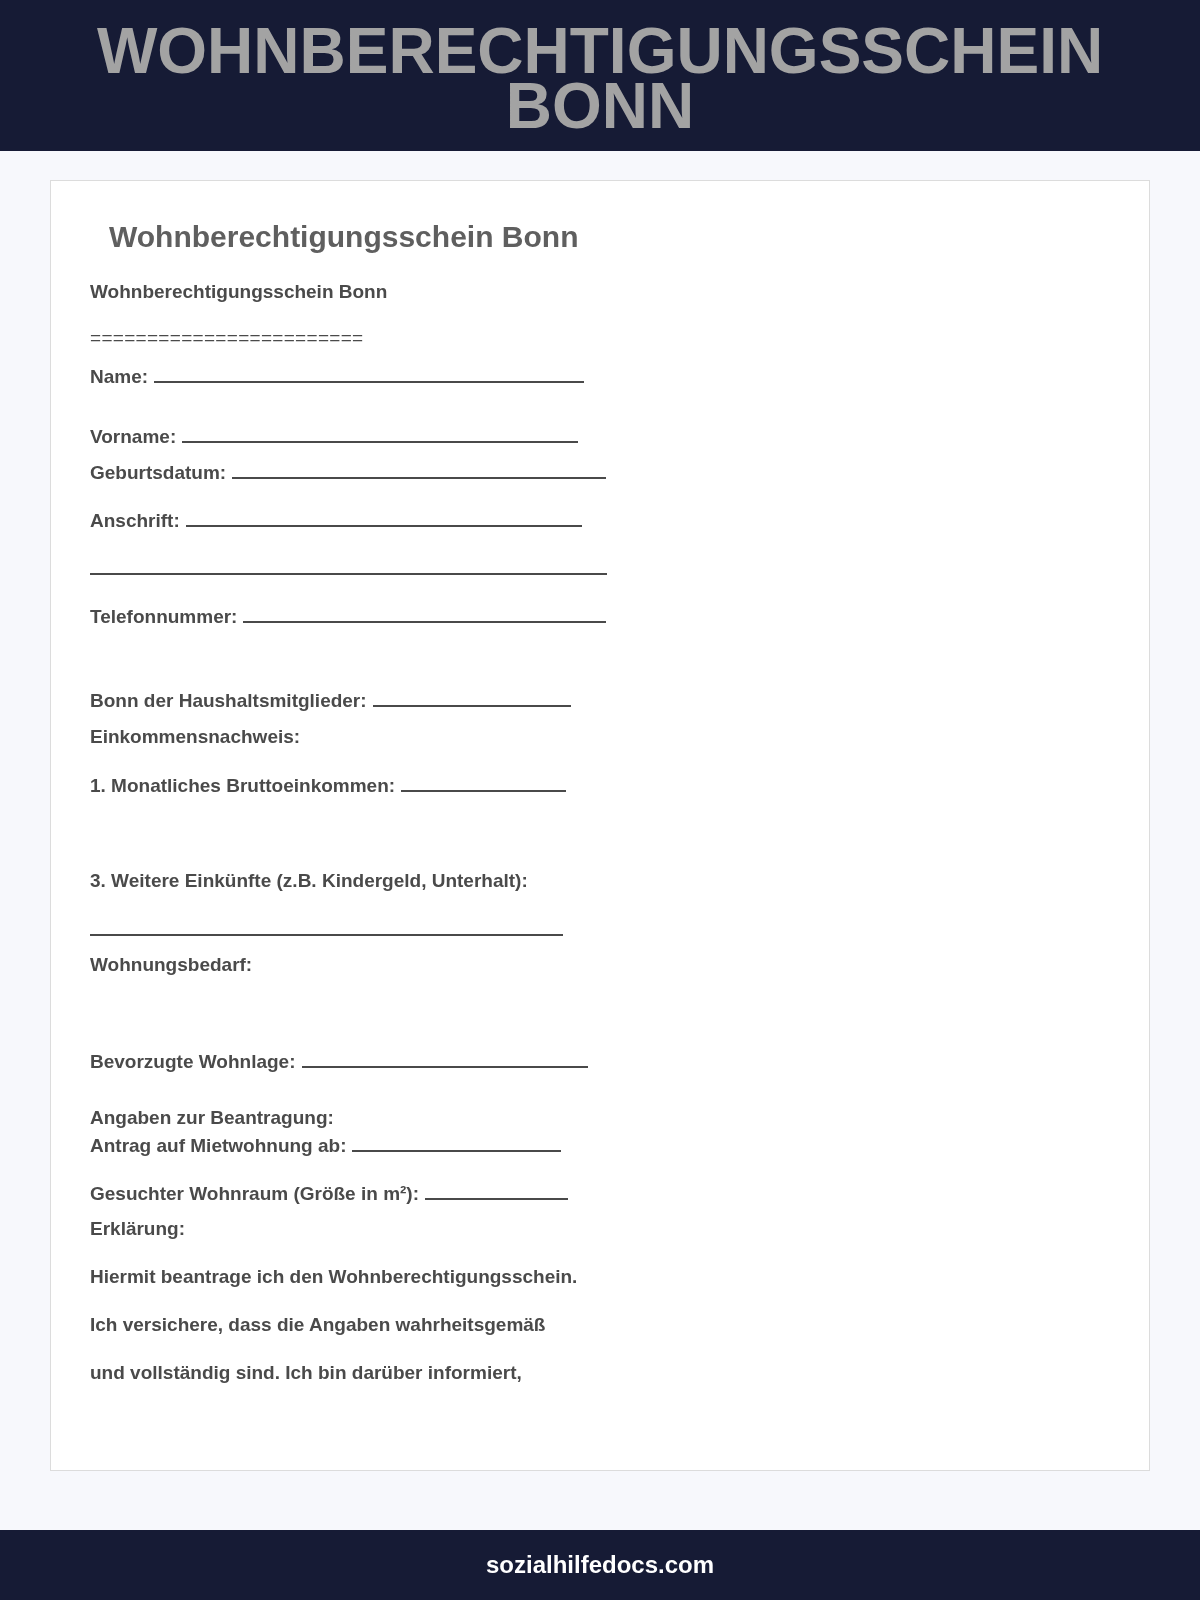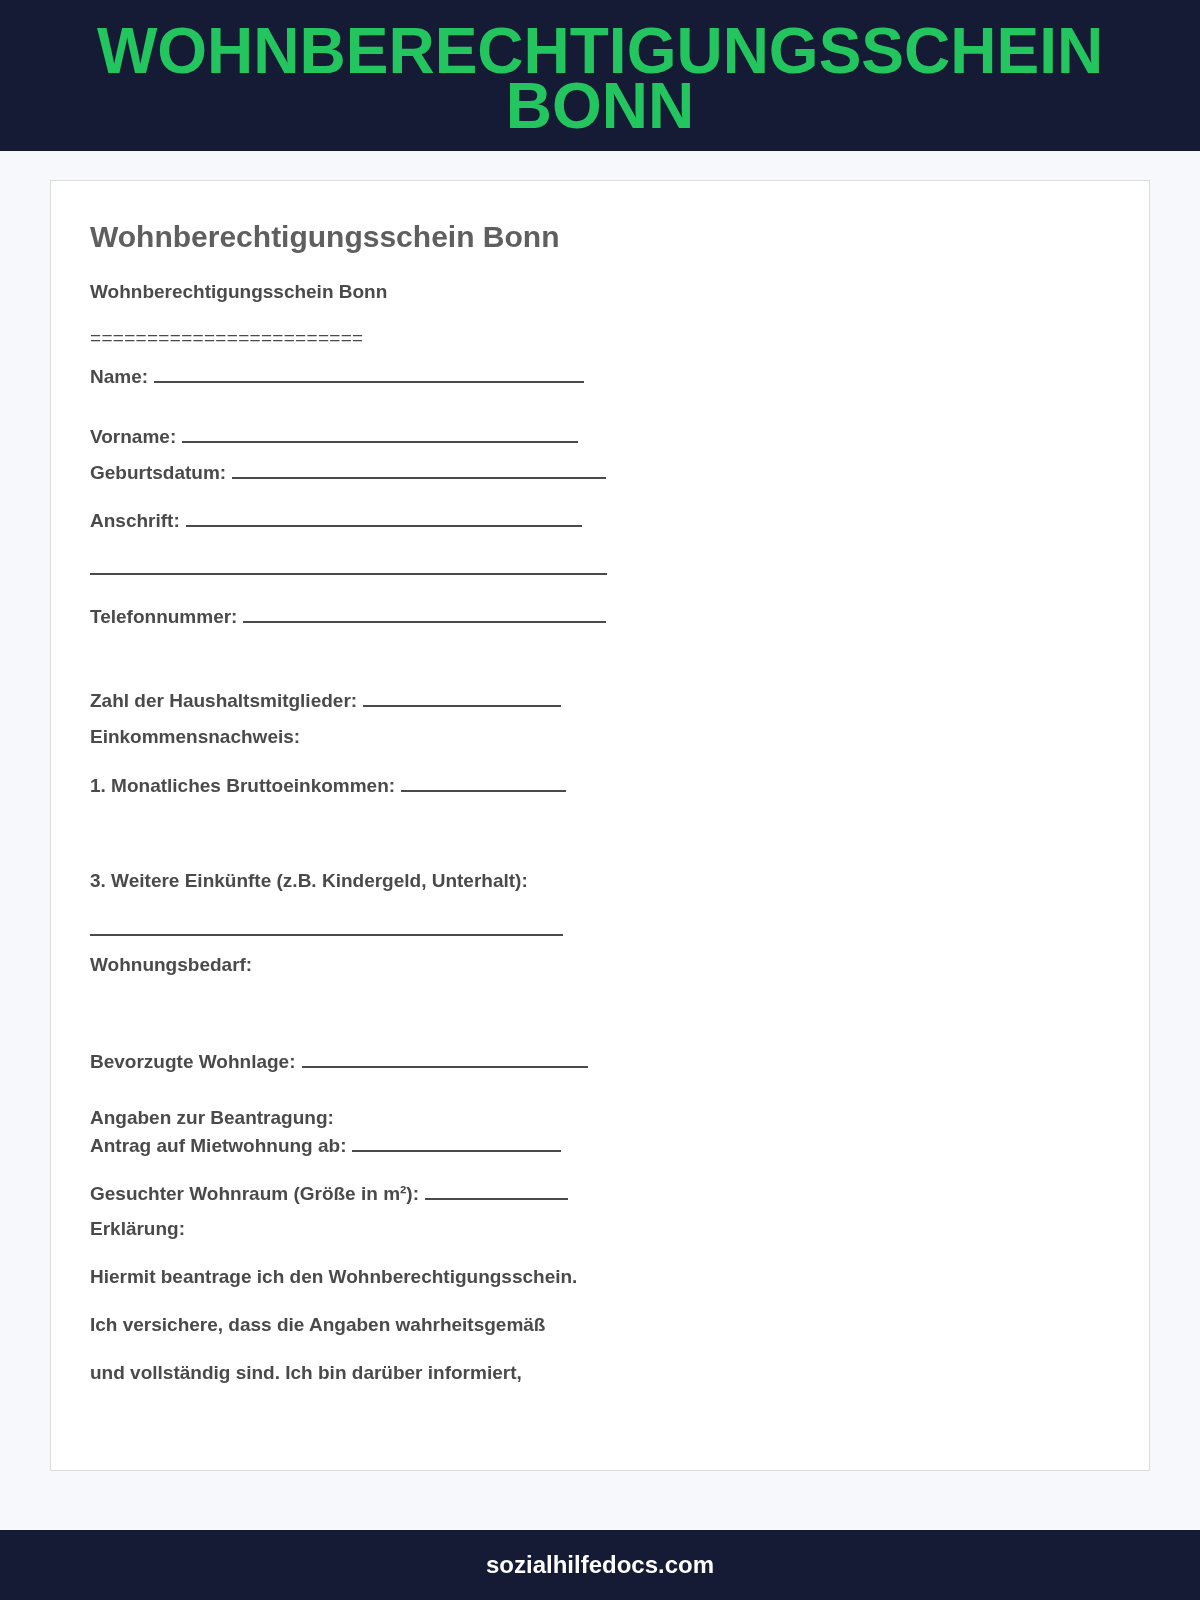--- a/index.html
+++ b/index.html
@@ -8,39 +8,39 @@
       height: 1600px;
       background: #f7f8fc;
       font-family: "Liberation Sans", sans-serif;
       overflow: hidden;
     }
     .header {
       position: absolute;
       left: 0; top: 0;
       width: 1200px; height: 151px;
       background: #161b35;
-      color: #22c55e;
+      color: #a3a3a3;
       text-align: center;
       padding-top: 24px;
     }
     .header h1 {
       font-family: "Liberation Sans", sans-serif;
       font-weight: 700;
       font-size: 64px;
       line-height: 55px;
       letter-spacing: 0px;
       text-transform: uppercase;
     }
     .card {
       position: absolute;
       left: 50px; top: 180px;
       width: 1100px; height: 1291px;
       background: #ffffff;
       border: 1px solid #dcdcdc;
-      padding: 36px 39px;
+      padding: 36px 58px;
       color: #4a4a4a;
     }
     .card h2 {
       font-size: 30px;
       font-weight: 700;
       color: #5f5f5f;
       line-height: 36px;
       margin-top: 2px;
     }
     .line {
@@ -103,21 +103,21 @@
   <div class="line" style="top:328px;">
     <span>Anschrift:</span><span class="blank" style="width:396px;"></span>
   </div>
   <div class="line" style="top:376px;">
     <span class="blank" style="width:517px; margin-left:0;"></span>
   </div>
   <div class="line" style="top:424px;">
     <span>Telefonnummer:</span><span class="blank" style="width:363px;"></span>
   </div>
   <div class="line" style="top:508px;">
-    <span>Zahl der Haushaltsmitglieder:</span><span class="blank" style="width:198px;"></span>
+    <span>Bonn der Haushaltsmitglieder:</span><span class="blank" style="width:198px;"></span>
   </div>
 
   <div class="line" style="top:545px;">Einkommensnachweis:</div>
   <div class="line" style="top:593px;">
     <span>1. Monatliches Bruttoeinkommen:</span><span class="blank" style="width:165px;"></span>
   </div>
   <div class="line" style="top:689px;">3. Weitere Einkünfte (z.B. Kindergeld, Unterhalt):</div>
   <div class="line" style="top:737px;">
     <span class="blank" style="width:473px; margin-left:0;"></span>
   </div>

